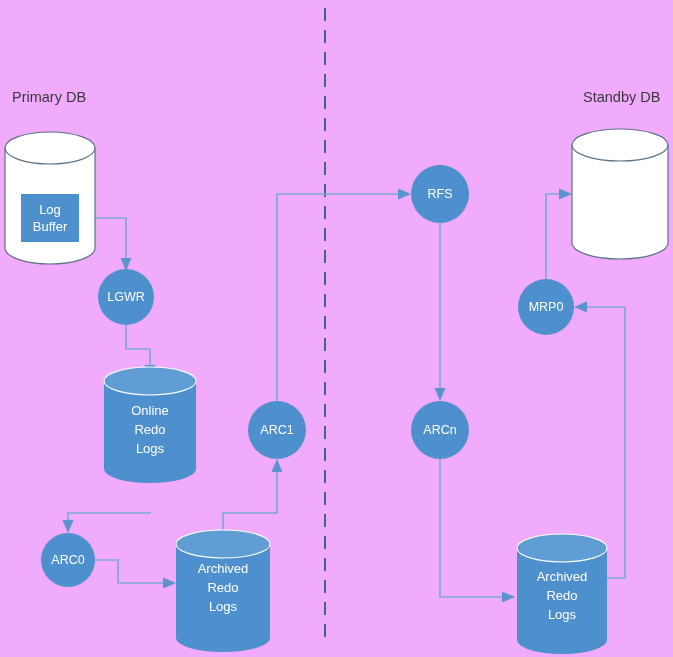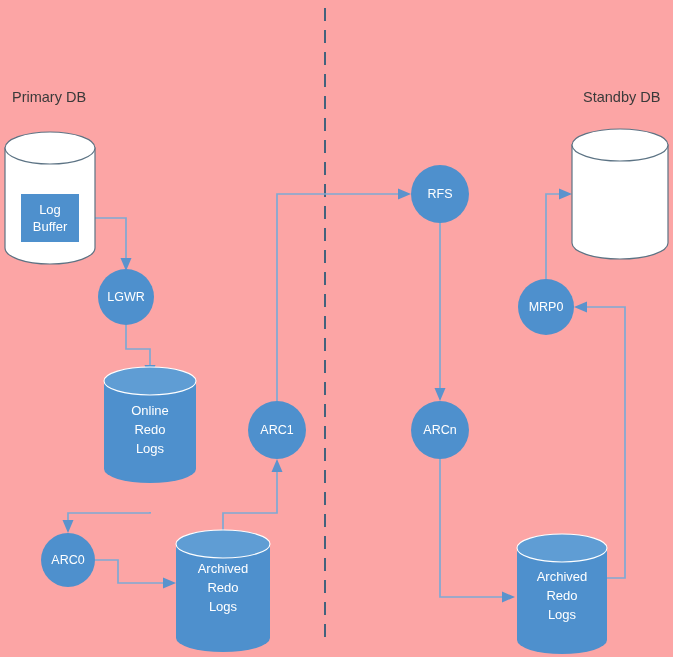--- a/index.html
+++ b/index.html
@@ -8,21 +8,21 @@
     padding: 0;
     background: #ffffff;
   }
   body {
     font-family: "Liberation Sans", sans-serif;
   }
   #canvas {
     position: relative;
     width: 673px;
     height: 657px;
-    background: #fca5a5;
+    background: #f0abfc;
     overflow: hidden;
   }
   #diagram-svg {
     position: absolute;
     top: 0;
     left: 0;
     width: 673px;
     height: 657px;
   }
   .node-label {

